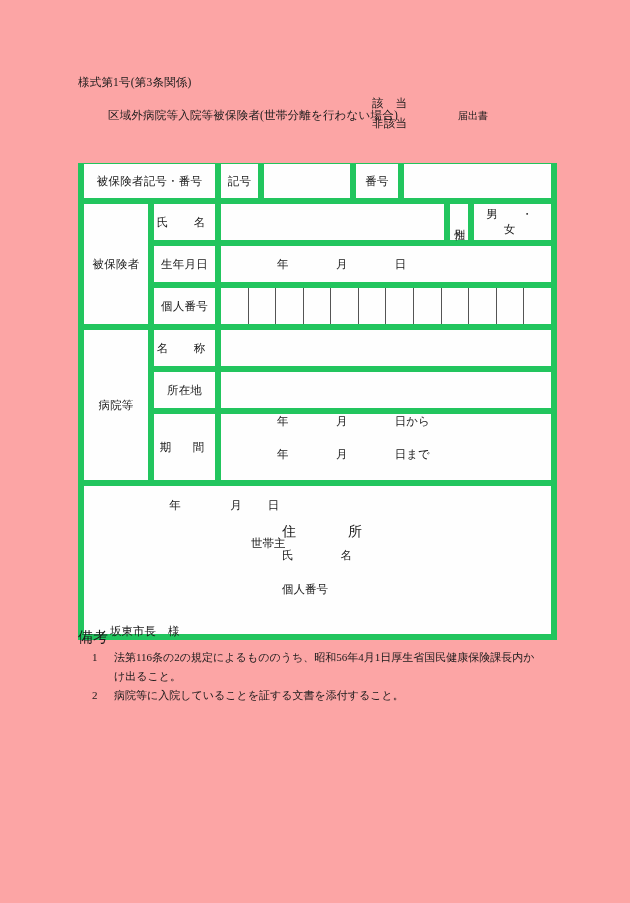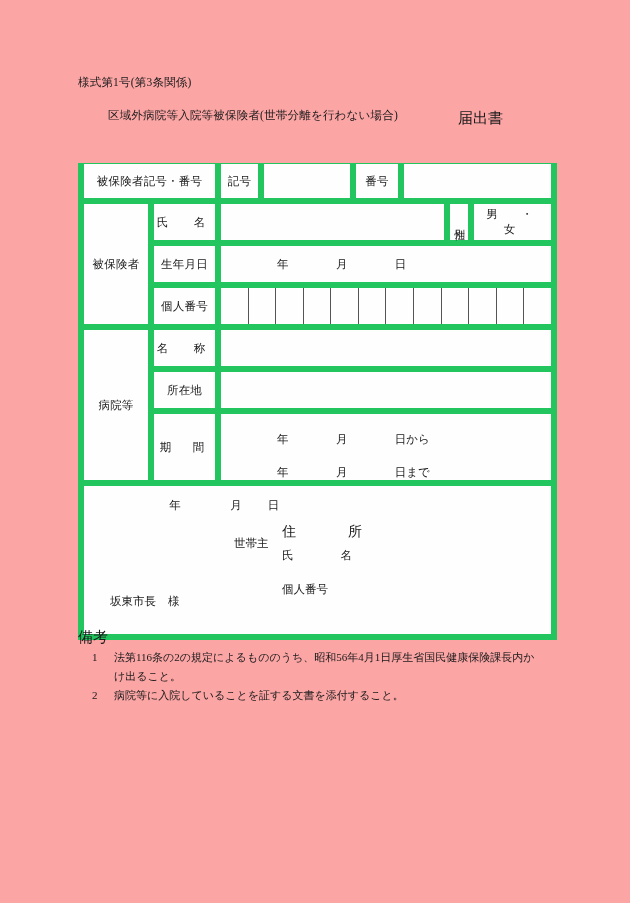--- a/index.html
+++ b/index.html
@@ -53,21 +53,21 @@
   }
   .title-choice .opt {
     white-space: nowrap;
     letter-spacing: 0.2px;
   }
 
   .title-suffix {
     position: absolute;
     left: 458px;
     top: 109px;
-    font-size: 15px;
+    font-size: 10px;
     white-space: nowrap;
   }
 
   
   .form-table {
     position: absolute;
     left: 78px;
     top: 163px;
     width: 473px;
     border-collapse: collapse;
@@ -116,21 +116,21 @@
     padding-left: 56px;
     font-size: 11.5px;
     white-space: nowrap;
   }
   .date-line .g { display: inline-block; width: 56px; }
   .date-line .g.last { width: auto; }
 
   .period-inner {
     display: flex;
     flex-direction: column;
-    justify-content: flex-end;
+    justify-content: flex-start;
     gap: 18px;
     height: 100%;
   }
 
   .mynum-grid {
     display: flex;
     width: 100%;
     height: 100%;
   }
   .mynum-grid .cellbox {
@@ -149,21 +149,21 @@
     left: 62px;
     top: 12px;
     font-size: 11.5px;
     white-space: nowrap;
   }
   .sig-date .g { display: inline-block; width: 58px; }
   .sig-date .g.last { width: auto; }
 
   .sig-head {
     position: absolute;
-    left: 150px;
+    left: 167px;
     top: 50px;
     font-size: 11.5px;
     white-space: nowrap;
   }
   .sig-addr {
     position: absolute;
     left: 198px;
     top: 37px;
     font-size: 14px;
     letter-spacing: 8px;
@@ -180,21 +180,21 @@
   .sig-mynum {
     position: absolute;
     left: 198px;
     top: 96px;
     font-size: 11.5px;
     white-space: nowrap;
   }
   .sig-to {
     position: absolute;
     left: 26px;
-    top: 108px;
+    top: 138px;
     font-size: 11.5px;
     white-space: nowrap;
   }
   .sig-to .sama { margin-left: 12px; }
 
   
   .remarks {
     position: absolute;
     left: 78px;
     top: 628px;
@@ -222,20 +222,24 @@
 </style>
 </head>
 <body>
 
 <div class="page">
 
   <div class="form-code">様式第1号(第3条関係)</div>
 
   <div class="title-row">区域外病院等入院等被保険者(世帯分離を行わない場合)</div>
 
+  <div class="title-choice">
+    <div class="opt">該　当</div>
+    <div class="opt">非該当</div>
+  </div>
 
   <div class="title-suffix">届出書</div>
 
   <table class="form-table">
     <colgroup>
       <col style="width:70px">
       <col style="width:67px">
       <col style="width:43px">
       <col style="width:92px">
       <col style="width:48px">

